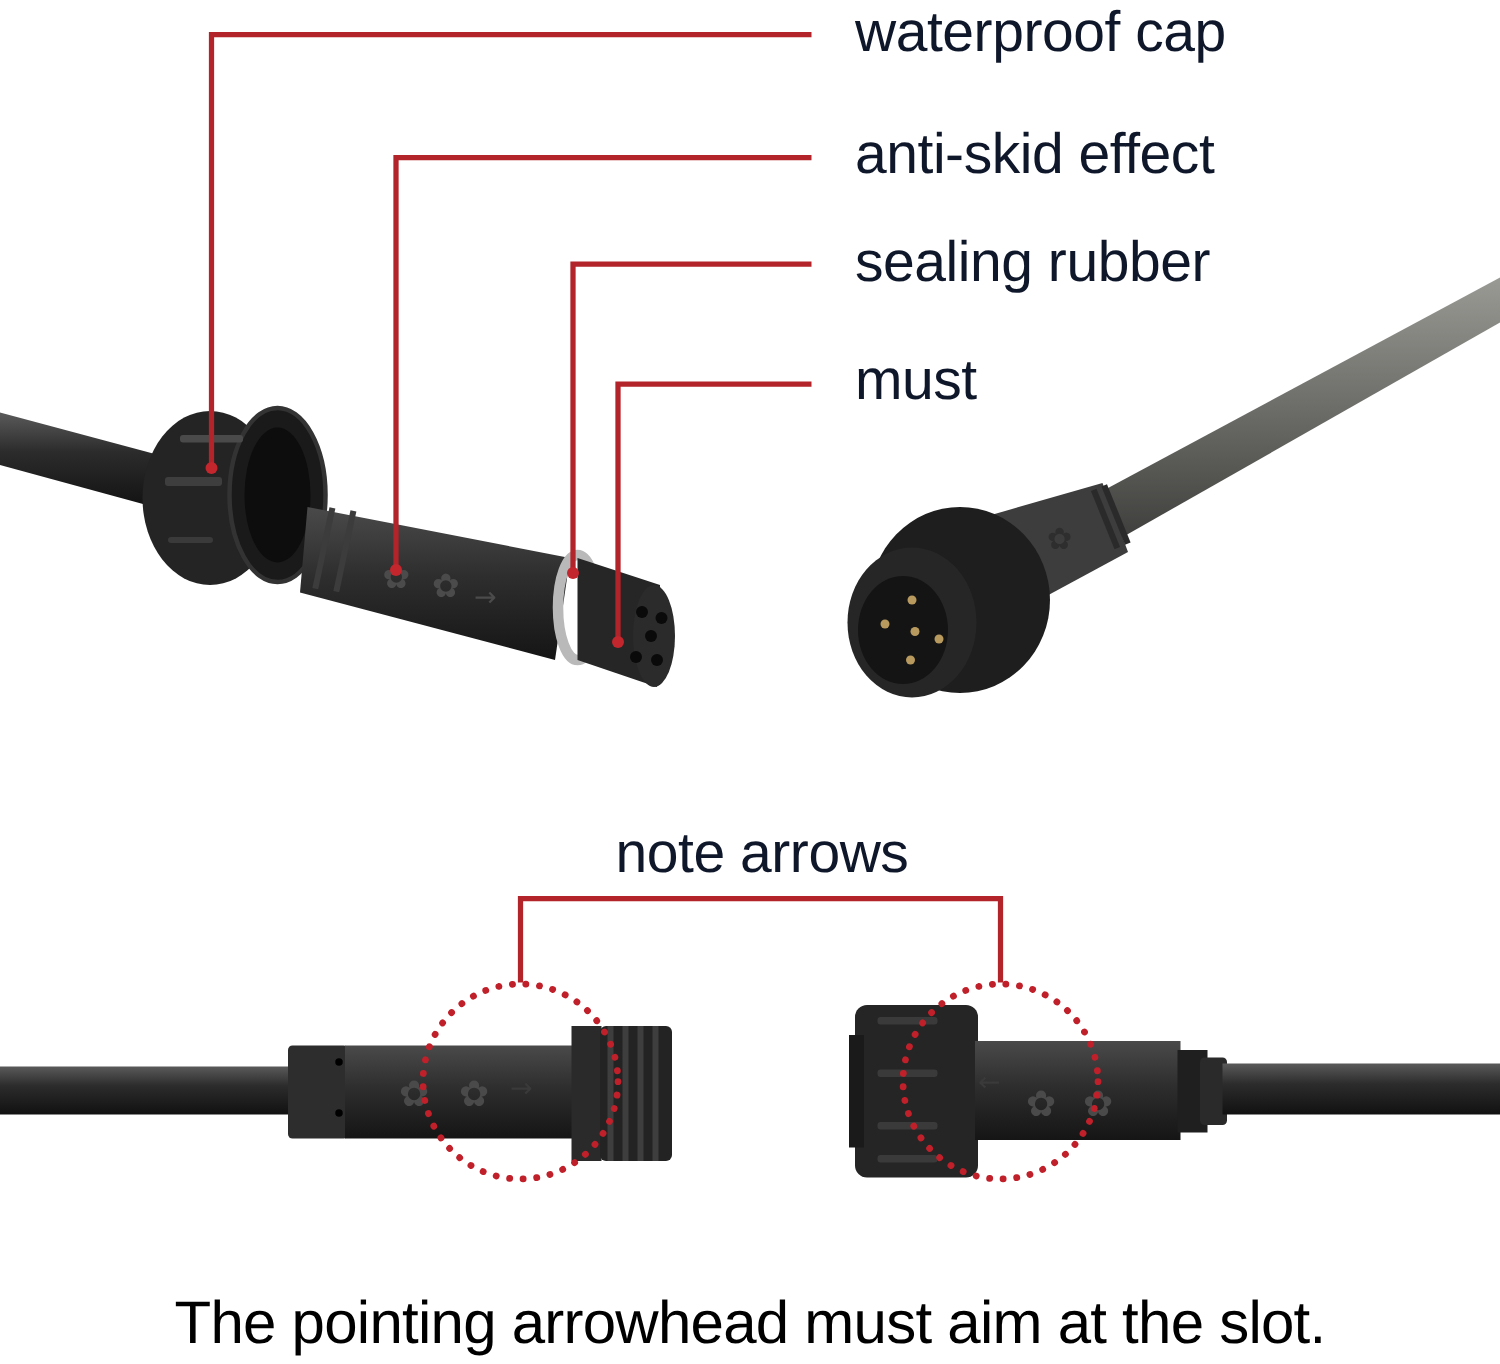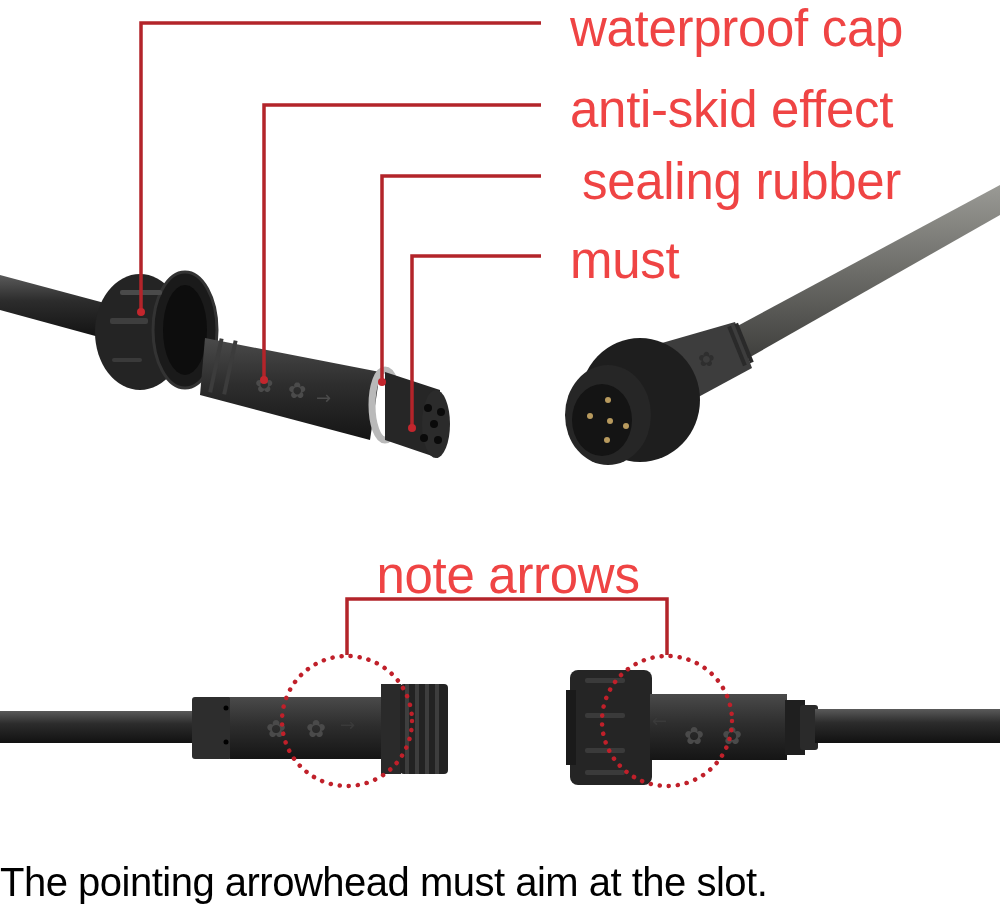--- a/index.html
+++ b/index.html
@@ -1,18 +1,18 @@
 <!DOCTYPE html>
 <html><head>
 <meta charset="utf-8">
 <style>
   html, body { margin:0; padding:0; background:#ffffff; }
   body { width:1000px; height:909px; position:relative; overflow:hidden; font-family:"Liberation Sans", sans-serif; }
-  .label { position:absolute; color:#ef4444; font-size:51px; line-height:1; white-space:nowrap; letter-spacing:-0.3px; }
-  .caption { position:absolute; left:0; width:1000px; top:860px; text-align:left; font-size:40px; color:#000; letter-spacing:-0.5px; }
+  .label { position:absolute; color:#0f172a; font-size:38px; line-height:1; white-space:nowrap; letter-spacing:-0.3px; }
+  .caption { position:absolute; left:0; width:1000px; top:860px; text-align:center; font-size:40px; color:#000; letter-spacing:-0.5px; }
   svg.art { position:absolute; left:0; top:0; }
 </style>
 </head>
 <body>
 
 <svg class="art" width="1000" height="909" viewBox="0 0 1000 909">
   <defs>
     <linearGradient id="cableDark" x1="0" y1="0" x2="0" y2="1">
       <stop offset="0" stop-color="#5a5a5a"></stop>
       <stop offset="0.4" stop-color="#2c2c2c"></stop>
@@ -141,18 +141,18 @@
 
   <g>
     <polyline points="347,655 347,599 667,599 667,655" stroke="#b3242a" stroke-width="3.5" fill="none"></polyline>
     <circle cx="347" cy="721" r="65" fill="none" stroke="#c0202a" stroke-width="4.5" stroke-dasharray="0.1 9" stroke-linecap="round"></circle>
     <circle cx="667" cy="721" r="65" fill="none" stroke="#c0202a" stroke-width="4.5" stroke-dasharray="0.1 9" stroke-linecap="round"></circle>
   </g>
 </svg>
 
 <div class="label" style="left:570px; top:3px;">waterproof cap</div>
 <div class="label" style="left:570px; top:84px;">anti-skid effect</div>
-<div class="label" style="left:582px; top:156px;">sealing rubber</div>
+<div class="label" style="left:570px; top:156px;">sealing rubber</div>
 <div class="label" style="left:570px; top:235px;">must</div>
 
 <div class="label" style="left:0; width:1016px; text-align:center; top:550px;">note arrows</div>
 
 <div class="caption">The pointing arrowhead must aim at the slot.</div>
 
 </body></html>

